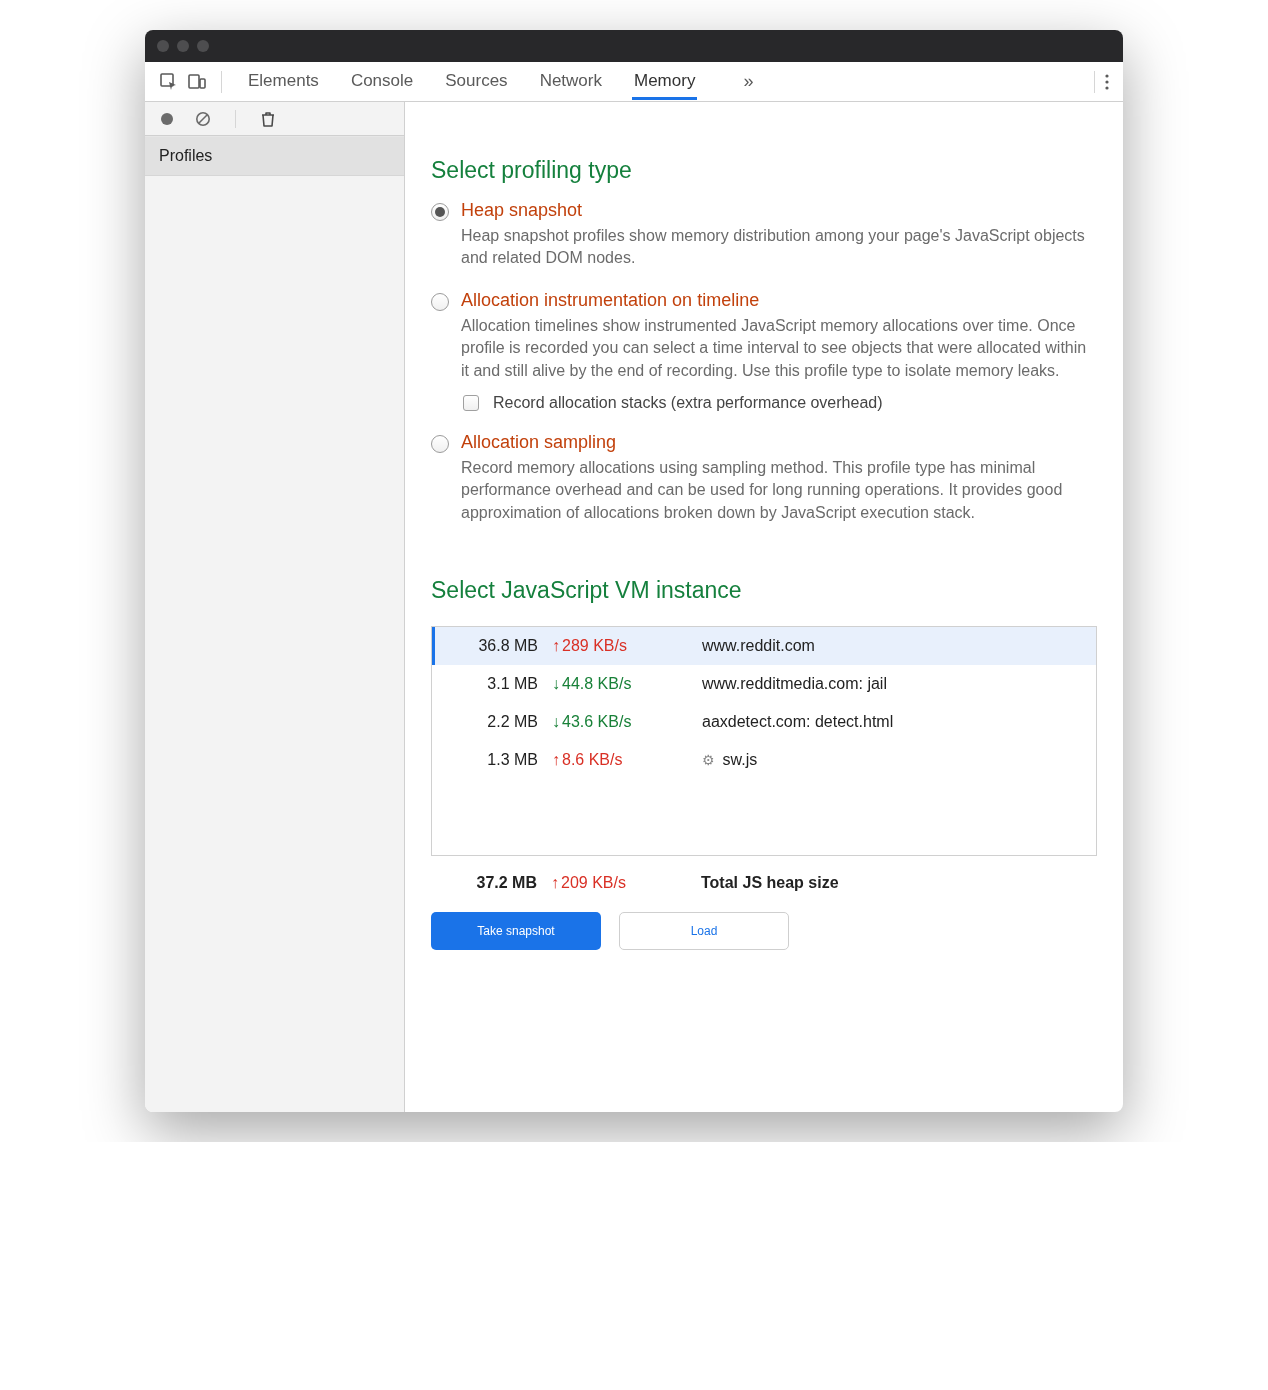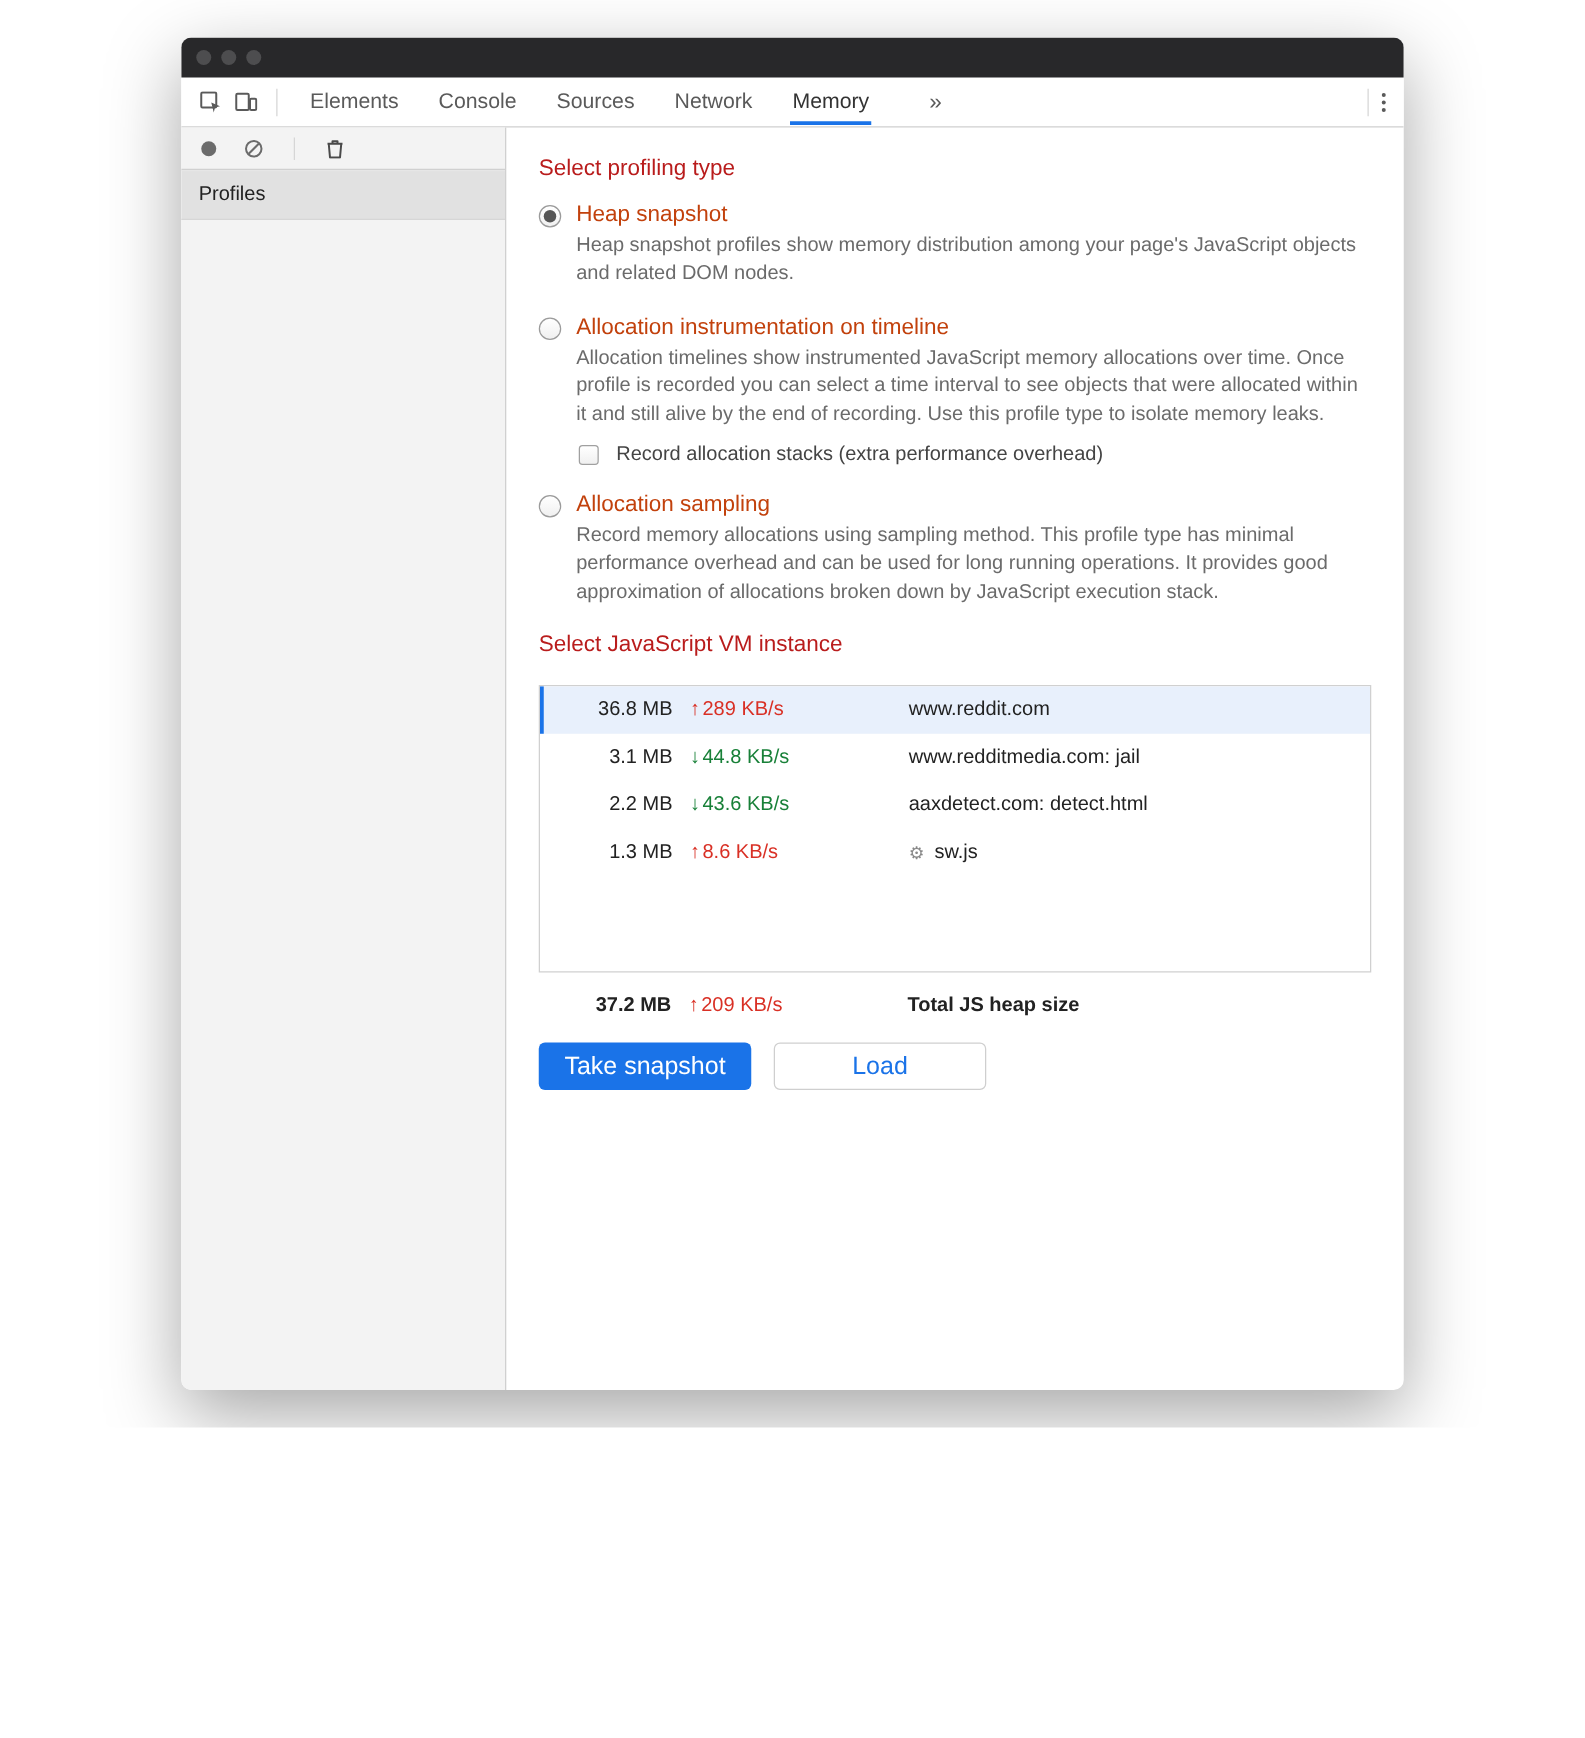--- a/index.html
+++ b/index.html
@@ -56,21 +56,21 @@
   .sidebar {
     width: 260px; background: #f3f3f3; border-right: 1px solid #d0d0d0;
   }
   .sidebar-tools {
     height: 34px; border-bottom: 1px solid #d0d0d0; display: flex; align-items: center; padding-left: 8px; gap: 8px;
   }
   .sidebar-item {
     padding: 10px 14px; font-size: 16px; color: #222; border-top: 1px solid #e6e6e6; border-bottom: 1px solid #d6d6d6; background: #e1e1e1;
   }
   .main { flex: 1; padding: 22px 26px 18px; display: flex; flex-direction: column;}
-  h2 { font-size: 18px; font-weight: 400; color: #b91c1c; margin-bottom: 16px; }
+  h2 { font-size: 23px; font-weight: 400; color: #15803d; margin-bottom: 16px; margin-top: 33px; }
   .option { display: flex; gap: 12px; margin-bottom: 20px; }
   .radio {
     width: 18px; height: 18px; border-radius: 50%; border: 1px solid #9b9b9b;
     flex-shrink: 0; margin-top: 3px; position: relative; background: linear-gradient(#fff,#f0f0f0);
   }
   .radio.checked::after {
     content: ""; position: absolute; top: 3px; left: 3px; width: 10px; height: 10px;
     border-radius: 50%; background: #555;
   }
   .option-body { flex: 1; }
@@ -84,29 +84,29 @@
   }
   .vm-row {
     display: grid; grid-template-columns: 120px 150px 1fr; align-items: center;
     height: 38px; font-size: 16px; padding-right: 10px;
   }
   .vm-row.selected { background: #e8f0fc; box-shadow: inset 3px 0 0 #1a73e8; }
   .col-size { text-align: right; padding-right: 14px; color: #222;}
   .col-rate { display: flex; align-items: center; gap: 2px;}
   .rate-up { color: #d93025; font-weight: 500; }
   .rate-down { color: #188038; font-weight: 500; }
-  .col-name { color: #222; display: flex; align-items: center; gap: 8px; margin-left: 25px;}
+  .col-name { color: #222; display: flex; align-items: center; gap: 8px;}
   .arrow { font-weight: bold; }
   .total-row {
     display: grid; grid-template-columns: 120px 150px 1fr; align-items: center;
     font-size: 16px; font-weight: 600; margin-bottom: 16px; padding: 4px 0;
   }
   .buttons { display: flex; gap: 18px; }
   .btn {
-    height: 38px; min-width: 170px; border-radius: 5px; font-size: 20px; font-weight: 500;
+    height: 38px; min-width: 170px; border-radius: 5px; font-size: 12px; font-weight: 500;
     display: flex; align-items: center; justify-content: center; cursor: pointer;
   }
   .btn-primary { background: #1a73e8; color: #fff; border: none; }
   .btn-secondary { background: #fff; color: #1a73e8; border: 1px solid #cfcfcf; }
   .gear { color: #888; font-size: 14px;}
   svg { display: block; }
 </style>
 </head>
 <body>
 

